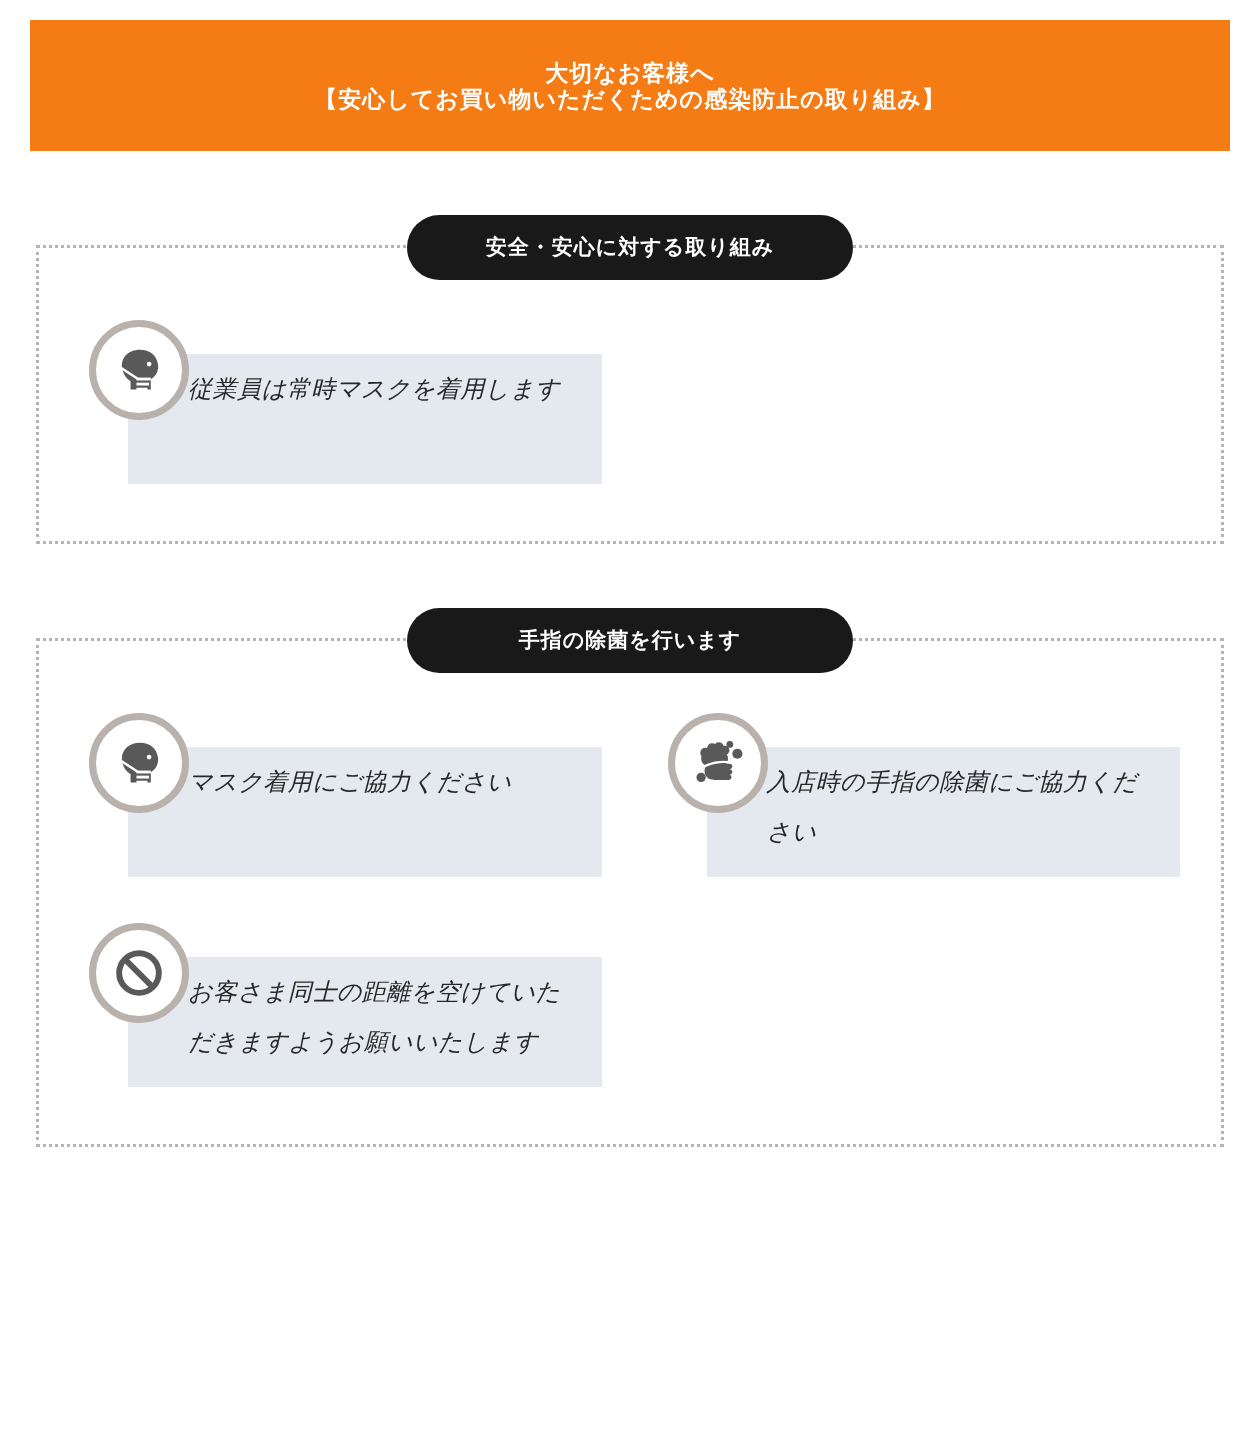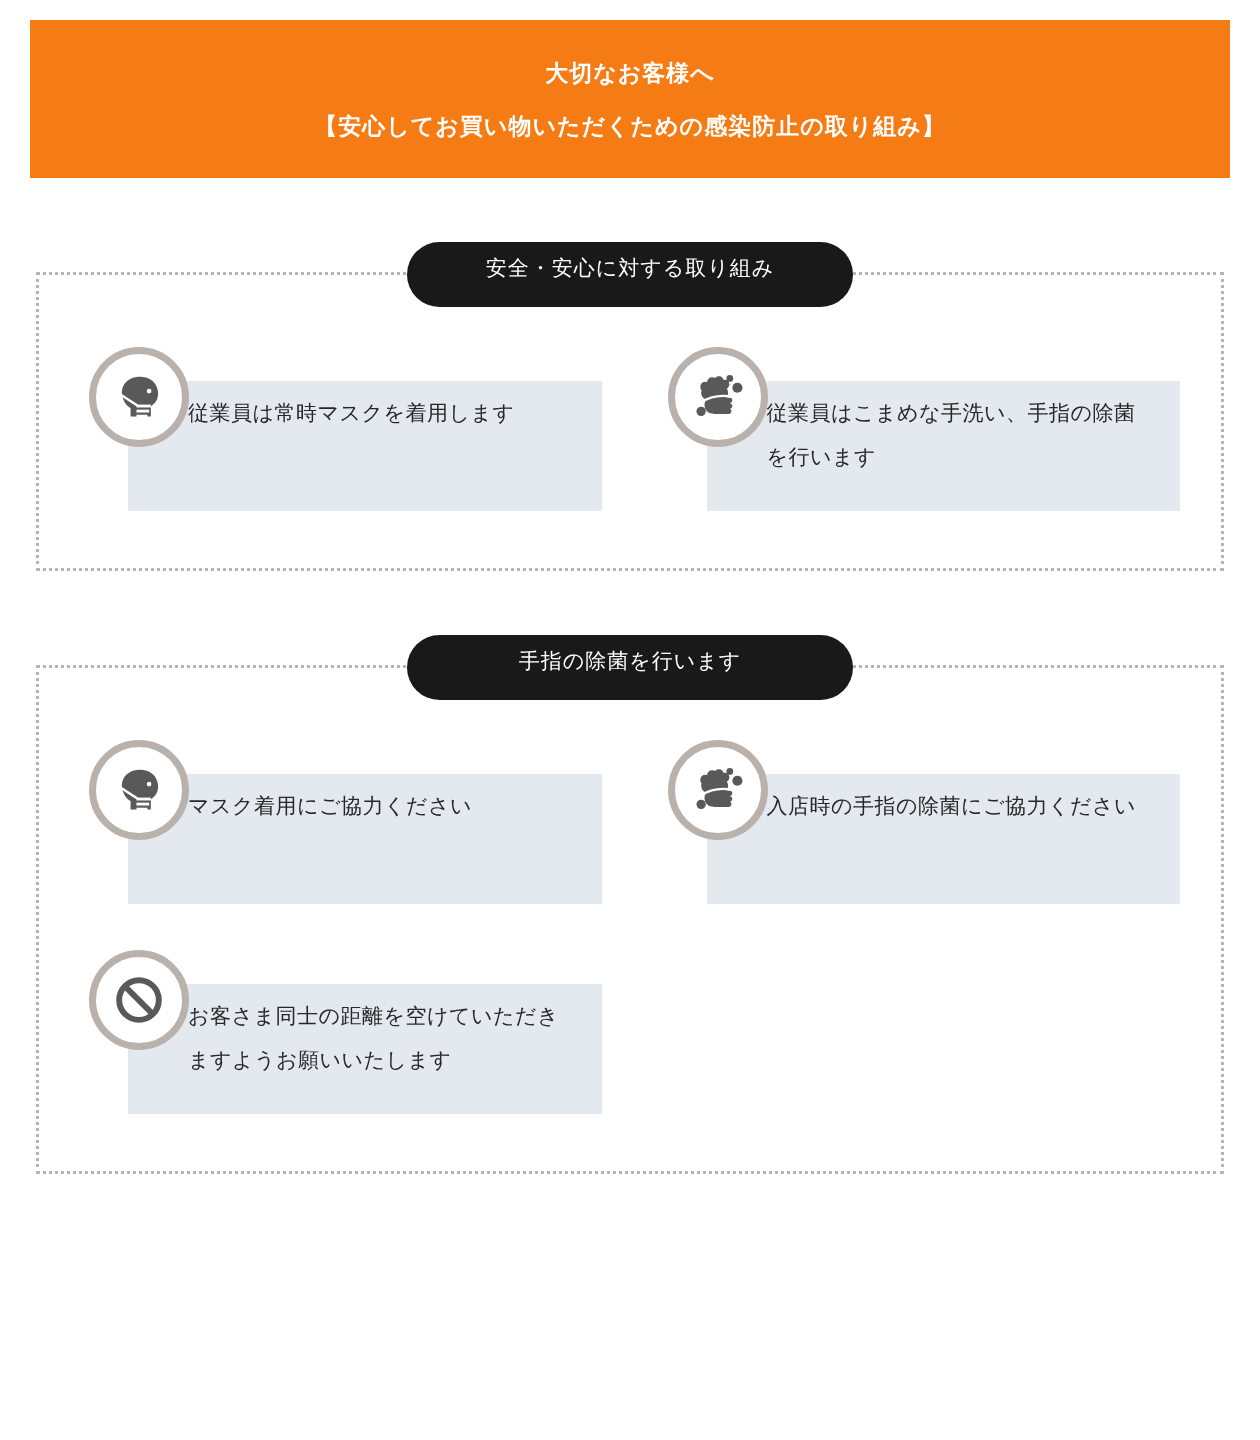--- a/index.html
+++ b/index.html
@@ -14,53 +14,53 @@
     color:var(--text);
   }
   .page{width:1260px; padding-bottom:30px; box-sizing:border-box;}
 
   
   .banner{
     margin:20px 30px 0; background:var(--orange); color:#fff;
     text-align:center; padding:40px 20px 38px;
   }
   .banner-line{font-size:23px; font-weight:bold; line-height:1.15; letter-spacing:1px;}
-  .banner-line + .banner-line{margin-top:27px;}
+  .banner-line + .banner-line{}
 
   
   .panel{
     position:relative; margin:94px 36px 0;
     border:3px dotted var(--dotted);
   }
   .badge{
     position:absolute; top:-33px; left:50%; transform:translateX(-50%);
-    min-width:446px; height:65px; box-sizing:border-box; padding:12px 42px;
+    min-width:446px; height:65px; box-sizing:border-box; padding:4px 42px;
     background:var(--badge-bg); color:#fff; border-radius:33px;
-    display:flex; justify-content:center;
-    font-size:21px; font-weight:normal; letter-spacing:1px; white-space:nowrap;
+    display:flex; align-items:center; justify-content:center;
+    font-size:21px; font-weight:bold; letter-spacing:1px; white-space:nowrap;
   }
   .cards{
     display:grid; grid-template-columns:1fr 1fr;
     column-gap:66px; row-gap:80px;
     padding:106px 41px 57px 50px;
   }
   .card{position:relative; display:flex;}
   .icon-circle{
     position:absolute; top:-34px; left:0; z-index:1;
     width:100px; height:100px; box-sizing:border-box;
     background:#fff; border:7px solid var(--circle-border); border-radius:50%;
     display:flex; align-items:center; justify-content:center;
   }
   .glyph{width:54px; height:54px; display:block;}
   .card-box{
     flex:1; margin-left:39px; box-sizing:border-box;
     background:var(--card-bg); min-height:130px;
     padding:10px 26px 10px 60px;
   }
-  .card-text{font-size:21px; line-height:2.08; letter-spacing:0.5px;}
+  .card-text{font-size:24px; line-height:2.08; letter-spacing:0.5px;font-style:italic;}
   .defs{position:absolute; width:0; height:0; overflow:hidden;}
 </style>
 </head>
 <body>
 
 <svg class="defs" aria-hidden="true">
   <defs>
     <symbol id="sym-mask" viewBox="0 0 64 64">
       <path fill="#595959" d="M33 8 C19 8 10 18 12 30 C13.3 38 18 43 22 45 L22 55 L46 55 L46 43 C52 39.5 55.5 33 54.5 25.5 C53 14.5 45 8 33 8 Z"></path>
       <circle cx="44" cy="25" r="2.8" fill="#fff"></circle>
@@ -136,30 +136,20 @@
         <div class="icon-circle">
           <svg class="glyph" viewBox="0 0 64 64">
               <use href="#sym-mask"></use>
             </svg>
         </div>
         <div class="card-box">
           <p class="card-text">従業員は常時マスクを着用します</p>
         </div>
       </div>
 
-      <div class="card">
-        <div class="icon-circle">
-          <svg class="glyph" viewBox="0 0 64 64">
-              <use href="#sym-handwash"></use>
-            </svg>
-        </div>
-        <div class="card-box">
-          <p class="card-text">従業員はこまめな手洗い、手指の除菌を行います</p>
-        </div>
-      </div>
 
 
 
     </div>
   </section>
 
   <section class="panel">
     <div class="badge">
       <span>手指の除菌を行います</span>
     </div>

